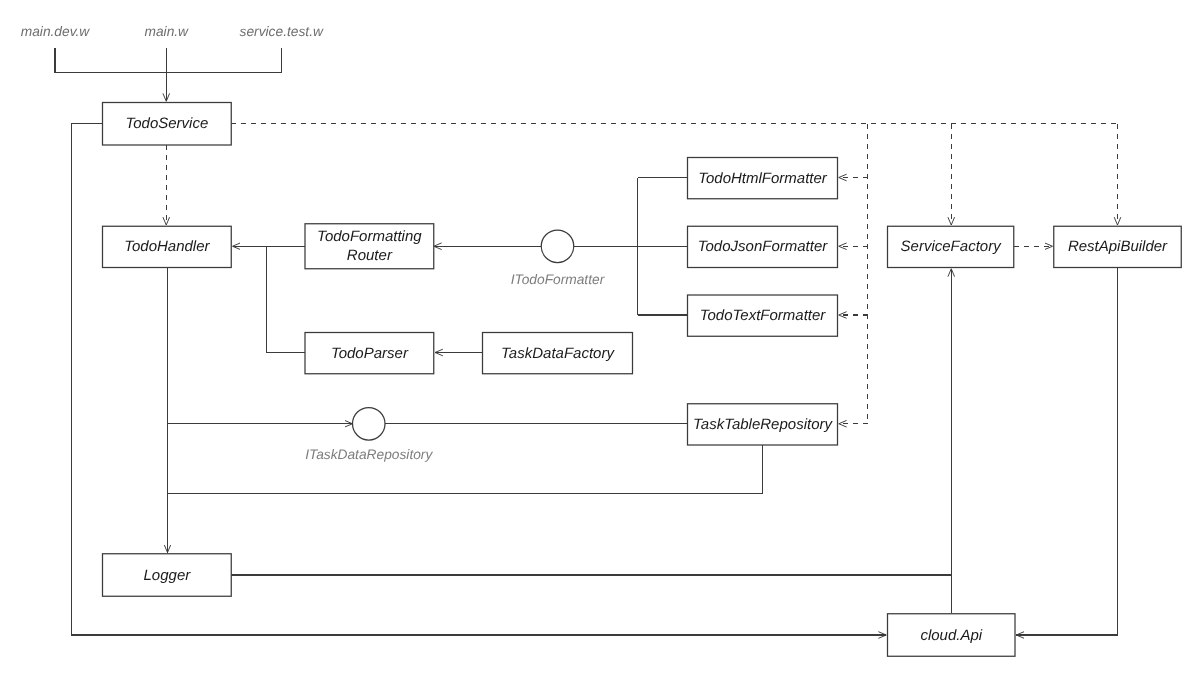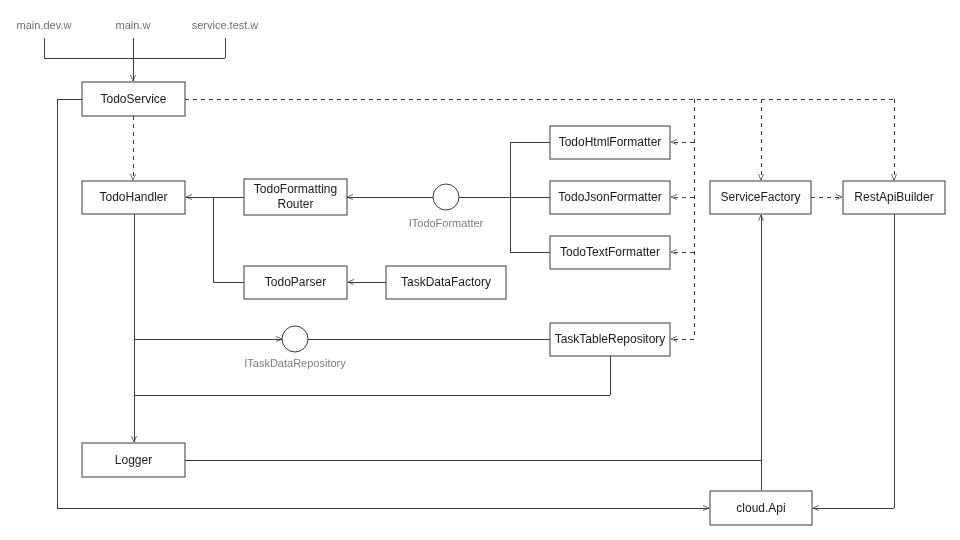--- a/index.html
+++ b/index.html
@@ -6,20 +6,21 @@
     margin: 0;
     padding: 0;
     background: #ffffff;
   }
   #canvas {
     position: relative;
     width: 960px;
     height: 540px;
     background: #ffffff;
     font-family: "Liberation Sans", sans-serif;
+    font-style: italic;
   }
   svg#diagram {
     position: absolute;
     top: 0;
     left: 0;
     width: 960px;
     height: 540px;
   }
   .box-rect {
     fill: #ffffff;

